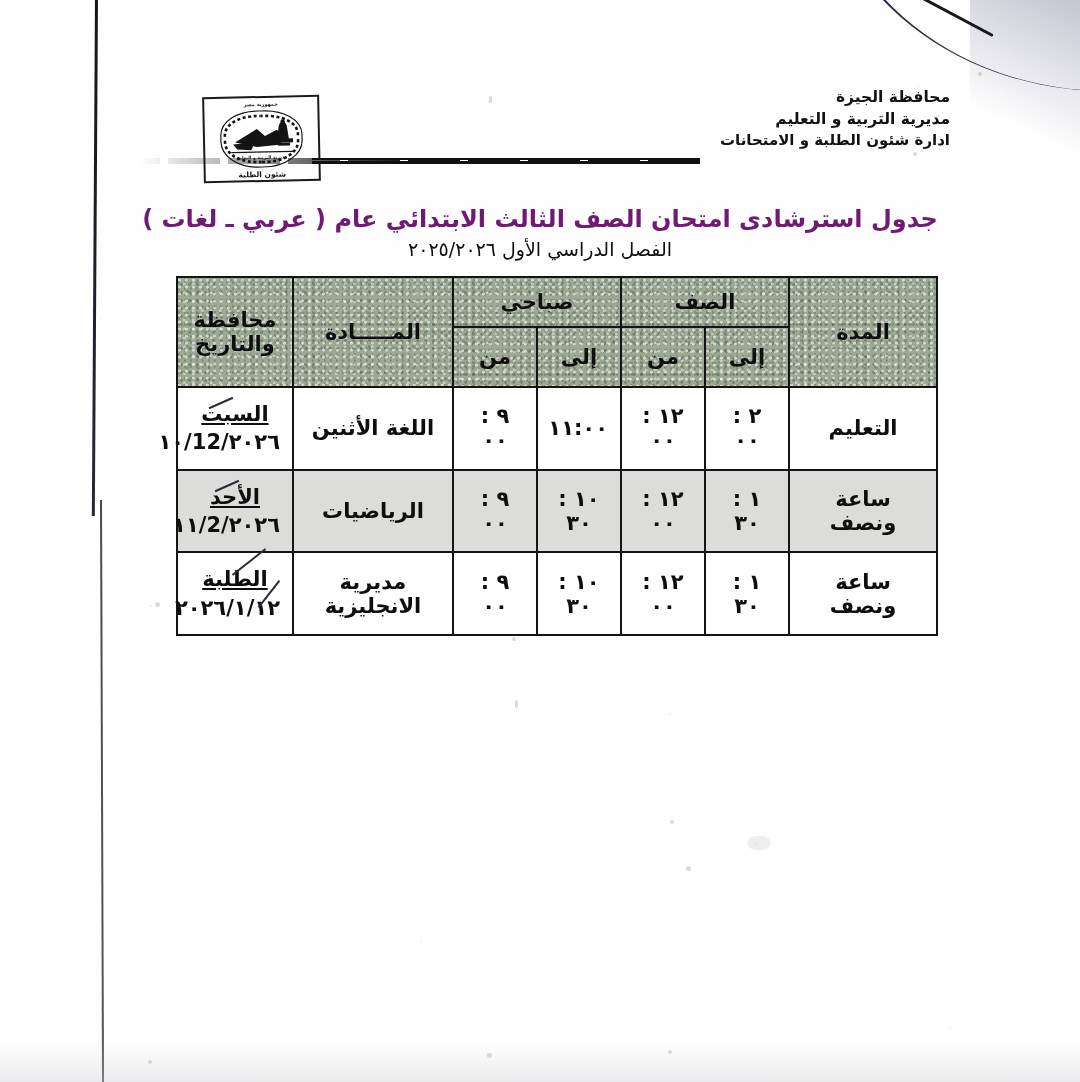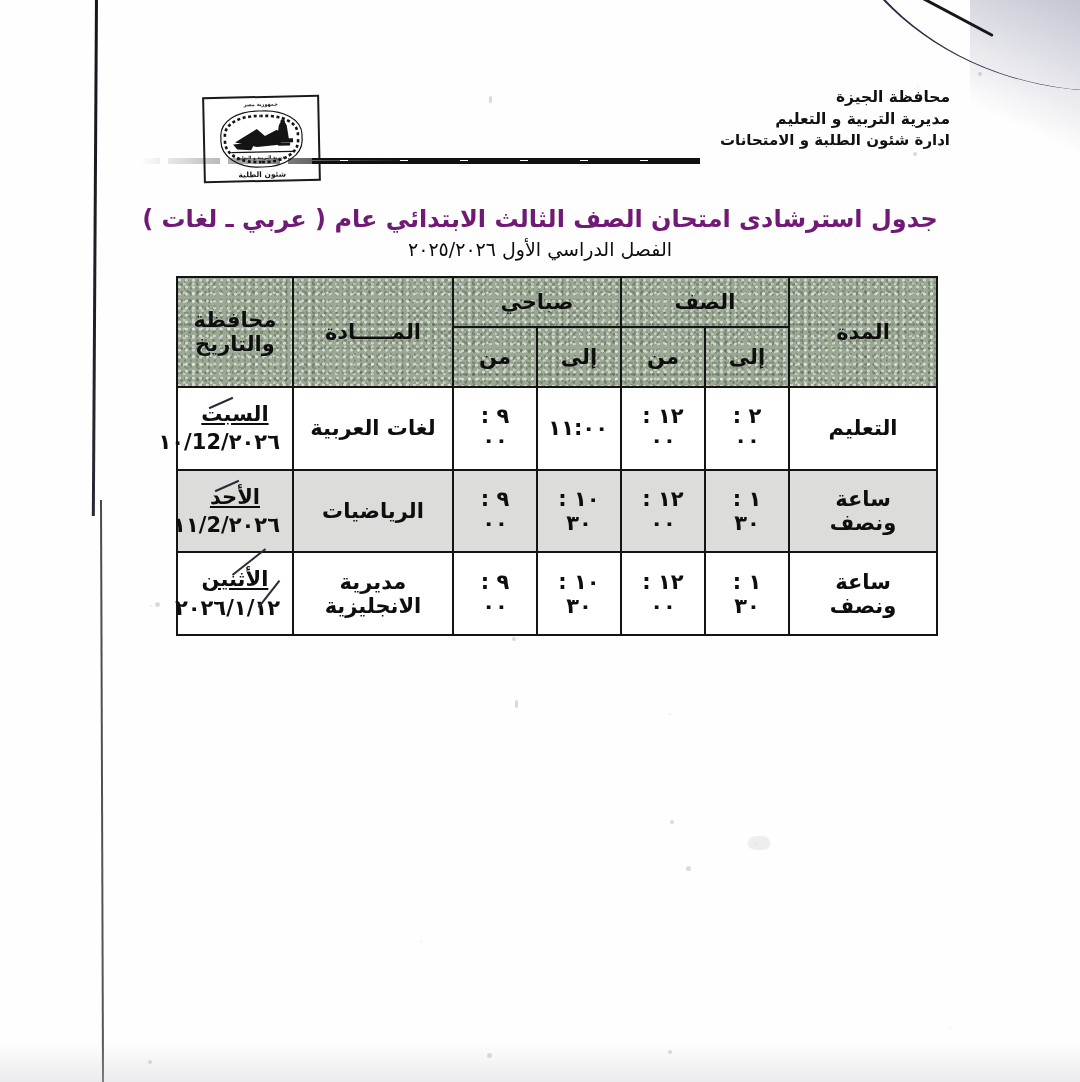--- a/index.html
+++ b/index.html
@@ -238,21 +238,21 @@
         </tr>
       </thead>
       <tbody>
 
         <tr class="row-cell">
           <td class="dur">التعليم</td>
           <td class="time">٢ : ٠٠</td>
           <td class="time">١٢ : ٠٠</td>
           <td class="time">١١:٠٠</td>
           <td class="time">٩ : ٠٠</td>
-          <td class="subj">لغات العربية</td>
+          <td class="subj">اللغة الأثنين</td>
           <td class="date">
             <span class="checkmark ck1"></span>
             <span class="d-day">السبت</span>
             <span class="d-num">٢٠٢٦/12/١٠</span>
           </td>
         </tr>
 
         <tr class="row-cell row-alt">
           <td class="dur">ساعة ونصف</td>
           <td class="time">١ : ٣٠</td>
@@ -270,21 +270,21 @@
         <tr class="row-cell">
           <td class="dur">ساعة ونصف</td>
           <td class="time">١ : ٣٠</td>
           <td class="time">١٢ : ٠٠</td>
           <td class="time">١٠ : ٣٠</td>
           <td class="time">٩ : ٠٠</td>
           <td class="subj">مديرية الانجليزية</td>
           <td class="date">
             <span class="checkmark ck3"></span>
             <span class="checkmark ck3b"></span>
-            <span class="d-day">الأثنين</span>
+            <span class="d-day">الطلبة</span>
             <span class="d-num">٢٠٢٦/١/١٢</span>
           </td>
         </tr>
 
       </tbody>
     </table>
   </div>
 
   <div class="smudge" style="left:155px;top:602px;width:5px;height:5px;"></div>
   <div class="smudge" style="left:512px;top:637px;width:4px;height:4px;"></div>

